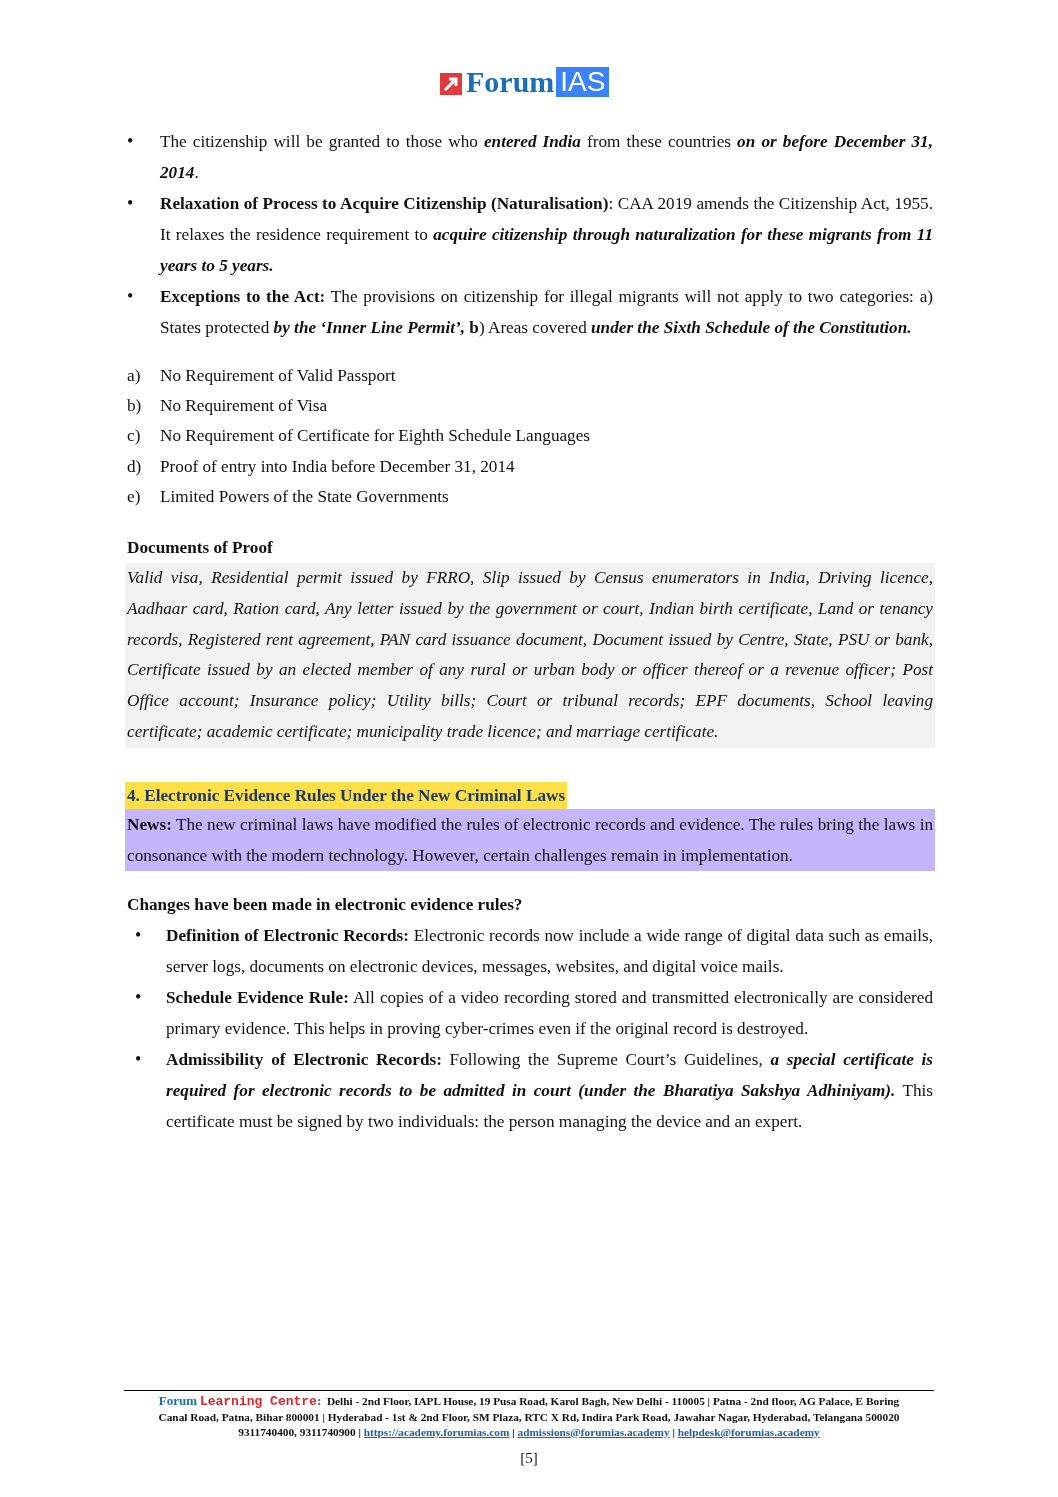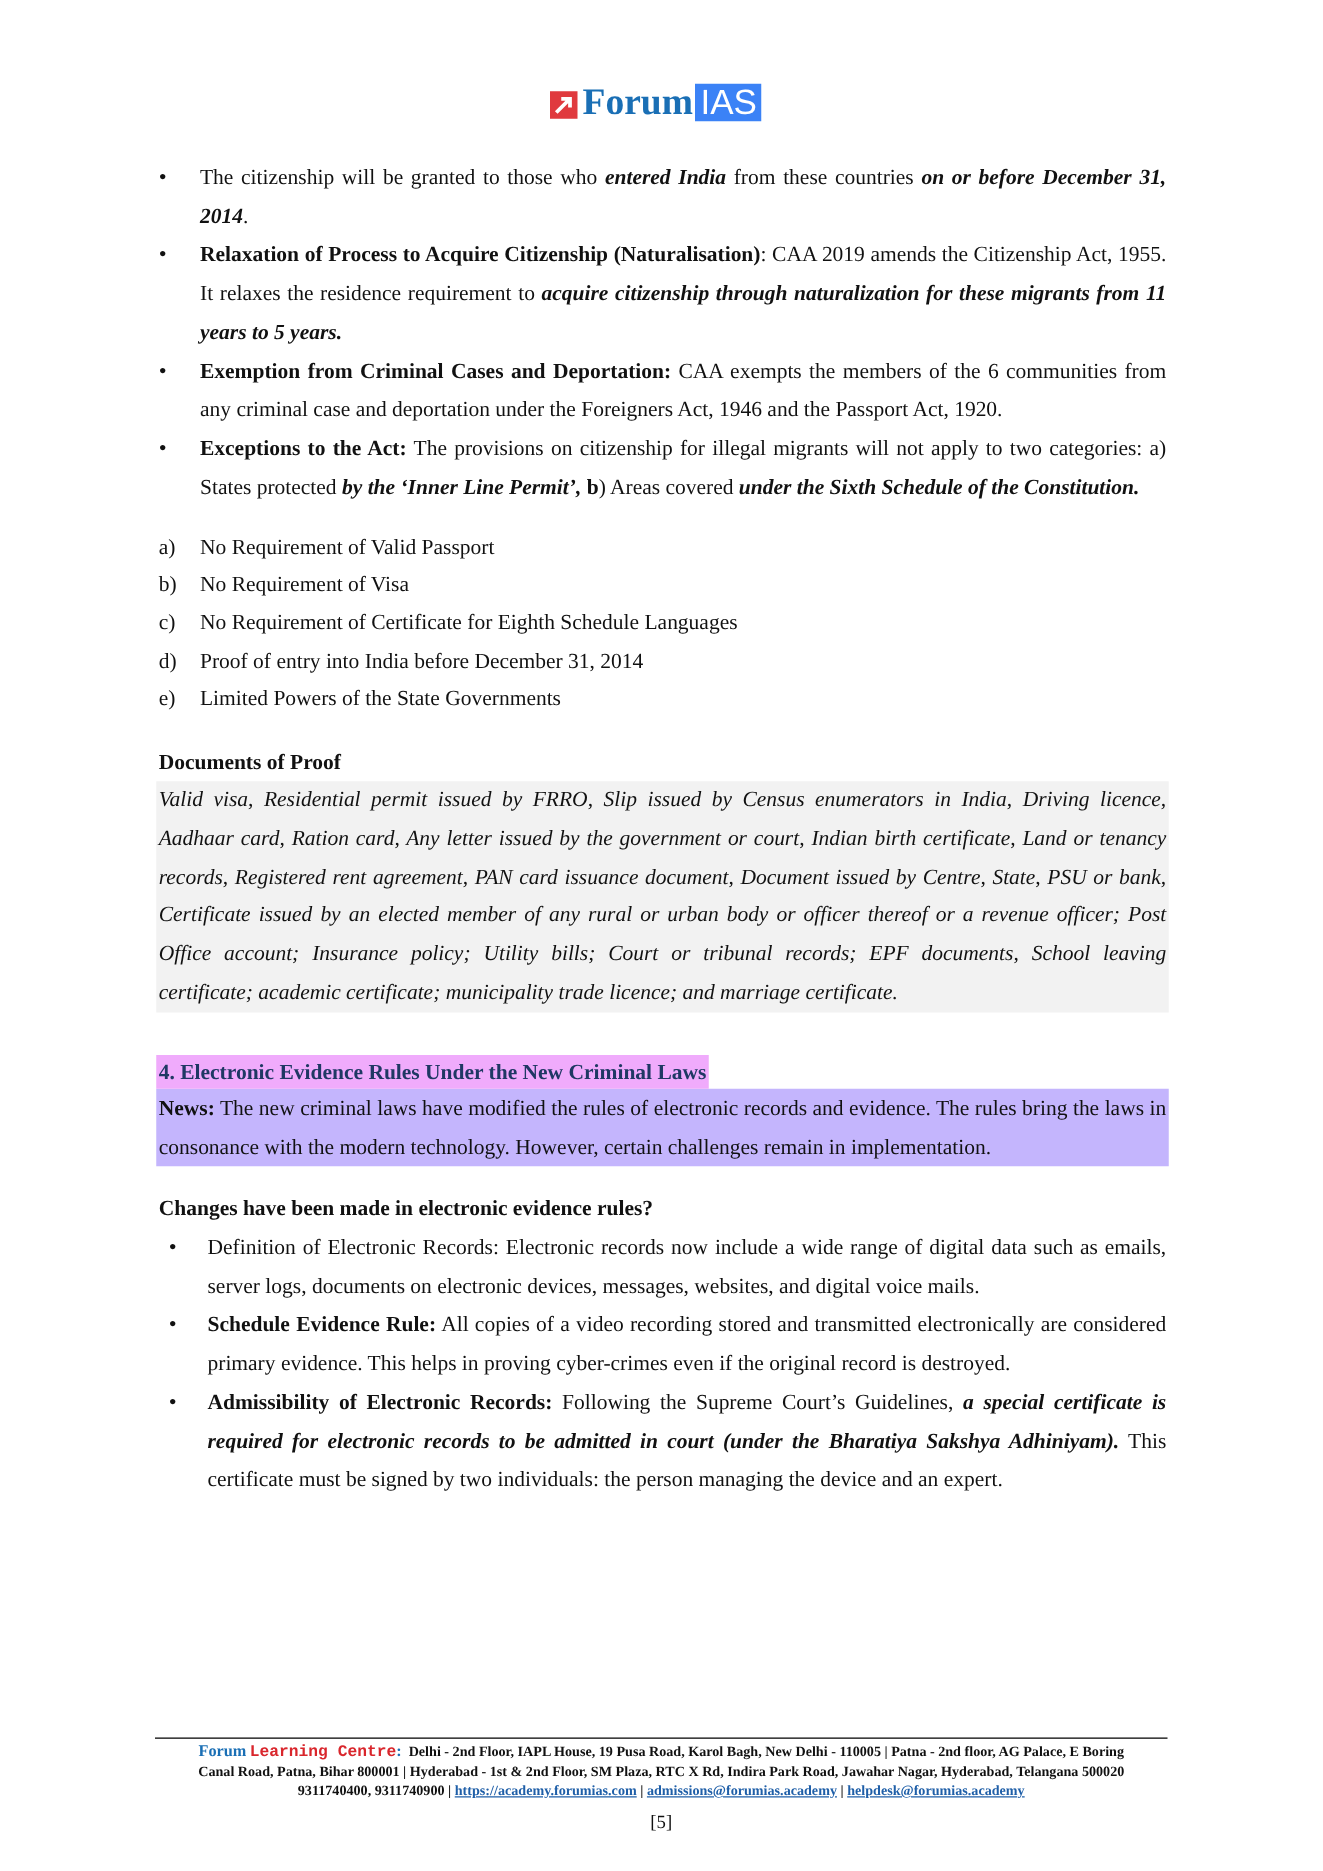--- a/index.html
+++ b/index.html
@@ -33,21 +33,21 @@
   .bl2 .dot { left: 8px; }
 
   h3 { font-size: 17.2px; font-weight: bold; margin: 0; line-height: 31px; }
   .ol-item { position: relative; padding-left: 33px; line-height: 30.2px; }
   .ol-item .mk { position: absolute; left: 0; }
 
   .proof-box {
     background: #f2f2f2; font-style: italic; text-align: justify;
     line-height: 30.8px; padding: 0 2px; margin-left: -2px; width: 806px;
   }
-  .hl-title { display: inline-block; background: #f0abfc; color: #1f3864; font-weight: bold; line-height: 27px; padding: 0 2px; margin-left: -2px; }
+  .hl-title { display: inline-block; background: #fde047; color: #1f3864; font-weight: bold; line-height: 27px; padding: 0 2px; margin-left: -2px; }
   .news-box { background: #c4b5fd; line-height: 31px; text-align: justify; padding: 0 2px; margin-left: -2px; width: 806px; }
 
   .footer { position: absolute; left: 124px; width: 810px; top: 1390px; border-top: 1.5px solid #000; text-align: center; font-size: 11.3px; font-weight: bold; line-height: 15.5px; padding-top: 2px; }
   .f-blue { color: #1a6fb5; font-size: 13px; }
   .f-red { color: #d9262c; font-size: 13px; font-family: Liberation Mono, monospace; }
   .f-link { color: #1f5fa8; text-decoration: underline; }
   .page-num { position: absolute; top: 1450px; left: 0; width: 1058px; text-align: center; font-size: 15px; }
 </style>
 </head>
 <body>
@@ -59,21 +59,20 @@
       </svg>
   </div>
   <span class="logo-forum">Forum</span>
   <span class="logo-ias">IAS</span>
 </div>
 
 <div class="content">
   <div id="caa-bullets">
       <div class="bl "><span class="dot"></span><span>The citizenship will be granted to those who </span><span style="font-weight: bold; font-style: italic;">entered India</span><span> from these countries </span><span style="font-weight: bold; font-style: italic;">on or before December 31, 2014</span><span>.</span></div>
       <div class="bl "><span class="dot"></span><span style="font-weight: bold;">Relaxation of Process to Acquire Citizenship (Naturalisation)</span><span>: CAA 2019 amends the Citizenship Act, 1955. It relaxes the residence requirement to </span><span style="font-weight: bold; font-style: italic;">acquire citizenship through naturalization for these migrants from 11 years to 5 years.</span></div>
-      <div class="bl "><span class="dot"></span><span style="font-weight: bold;">Exemption from Criminal Cases and Deportation:</span><span> CAA exempts the members of the 6 communities from any criminal case and deportation under the Foreigners Act, 1946 and the Passport Act, 1920.</span></div>
       <div class="bl "><span class="dot"></span><span style="font-weight: bold;">Exceptions to the Act:</span><span> The provisions on citizenship for illegal migrants will not apply to two categories: a) States protected </span><span style="font-weight: bold; font-style: italic;">by the ‘Inner Line Permit’,</span><span> </span><span style="font-weight: bold;">b</span><span>) Areas covered </span><span style="font-weight: bold; font-style: italic;">under the Sixth Schedule of the Constitution.</span></div>
     </div>
 
   <div style="height:18px"></div>
   <div id="provisions-list">
       <div class="ol-item"><span class="mk">a)</span><span>No Requirement of Valid Passport</span></div>
       <div class="ol-item"><span class="mk">b)</span><span>No Requirement of Visa</span></div>
       <div class="ol-item"><span class="mk">c)</span><span>No Requirement of Certificate for Eighth Schedule Languages</span></div>
       <div class="ol-item"><span class="mk">d)</span><span>Proof of entry into India before December 31, 2014</span></div>
       <div class="ol-item"><span class="mk">e)</span><span>Limited Powers of the State Governments</span></div>
@@ -83,21 +82,21 @@
   <h3>Documents of Proof</h3>
   <div class="proof-box">Valid visa, Residential permit issued by FRRO, Slip issued by Census enumerators in India, Driving licence, Aadhaar card, Ration card, Any letter issued by the government or court, Indian birth certificate, Land or tenancy records, Registered rent agreement, PAN card issuance document, Document issued by Centre, State, PSU or bank, Certificate issued by an elected member of any rural or urban body or officer thereof or a revenue officer; Post Office account; Insurance policy; Utility bills; Court or tribunal records; EPF documents, School leaving certificate; academic certificate; municipality trade licence; and marriage certificate.</div>
 
   <div style="height:34px"></div>
   <div class="hl-title">4. Electronic Evidence Rules Under the New Criminal Laws</div>
   <div class="news-box"><b>News:</b><span> The new criminal laws have modified the rules of electronic records and evidence. The rules bring the laws in consonance with the modern technology. However, certain challenges remain in implementation.</span></div>
 
   <div style="height:18px"></div>
   <h3>Changes have been made in electronic evidence rules?</h3>
   <div id="evidence-bullets">
-      <div class="bl bl2"><span class="dot"></span><span style="font-weight: normal;">Definition of Electronic Records:</span><span> Electronic records now include a wide range of digital data such as emails, server logs, documents on electronic devices, messages, websites, and digital voice mails.</span></div>
+      <div class="bl bl2"><span class="dot"></span><span style="font-weight: bold;">Definition of Electronic Records:</span><span> Electronic records now include a wide range of digital data such as emails, server logs, documents on electronic devices, messages, websites, and digital voice mails.</span></div>
       <div class="bl bl2"><span class="dot"></span><span style="font-weight: bold;">Schedule Evidence Rule:</span><span> All copies of a video recording stored and transmitted electronically are considered primary evidence. This helps in proving cyber-crimes even if the original record is destroyed.</span></div>
       <div class="bl bl2"><span class="dot"></span><span style="font-weight: bold;">Admissibility of Electronic Records:</span><span> Following the Supreme Court’s Guidelines, </span><span style="font-weight: bold; font-style: italic;">a special certificate is required for electronic records to be admitted in court (under the Bharatiya Sakshya Adhiniyam).</span><span> This certificate must be signed by two individuals: the person managing the device and an expert.</span></div>
     </div>
 </div>
 
 <div class="footer">
   <div>
     <span class="f-blue">Forum</span>
     <span class="f-red">Learning Centre</span><span class="f-blue">:</span>&nbsp;
     <span>Delhi - 2nd Floor, IAPL House, 19 Pusa Road, Karol Bagh, New Delhi - 110005   |  Patna - 2nd floor, AG Palace, E Boring</span>

